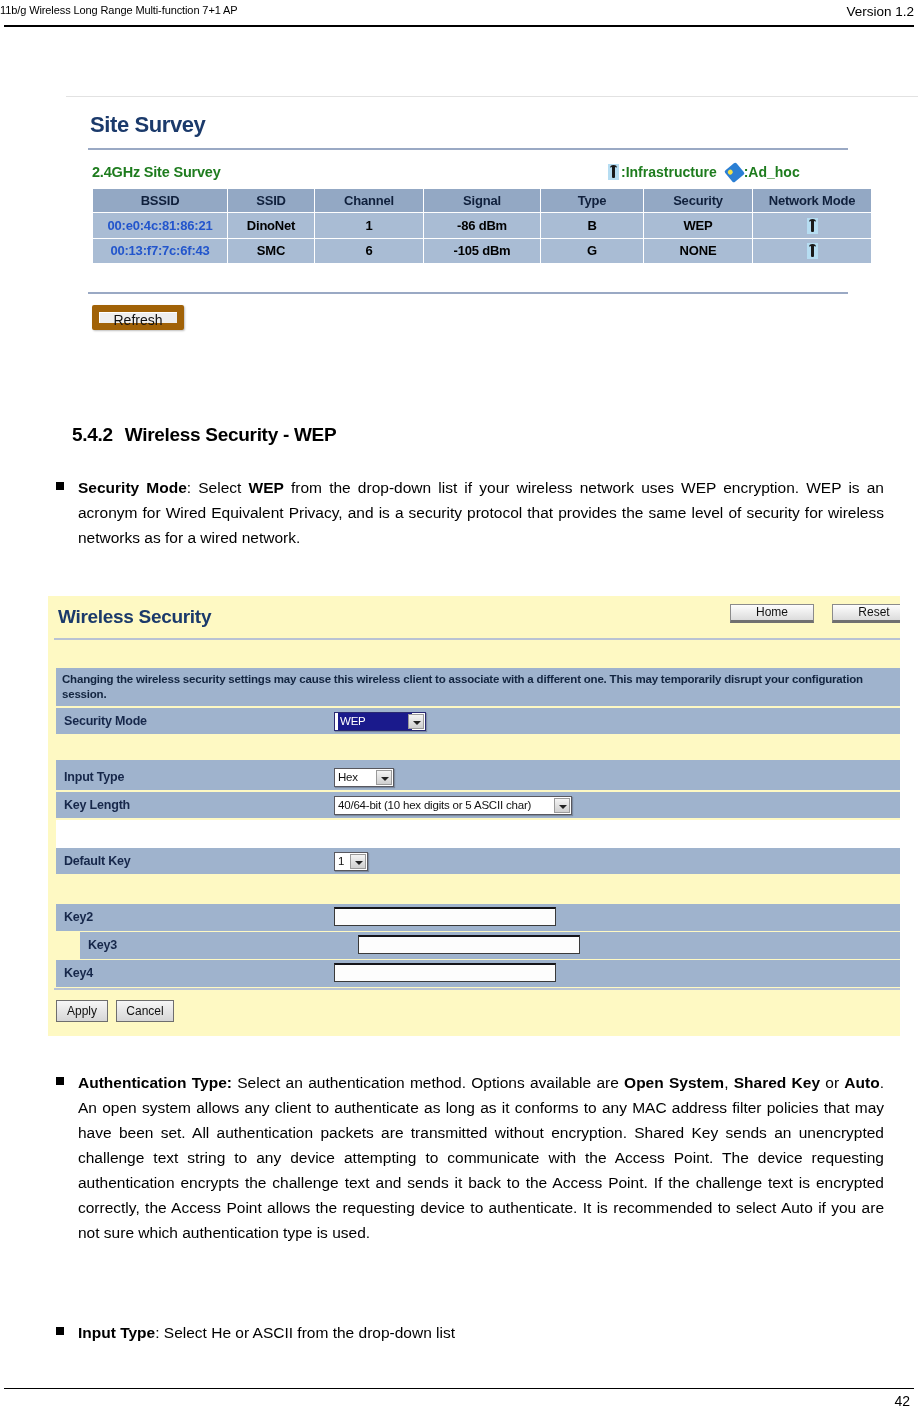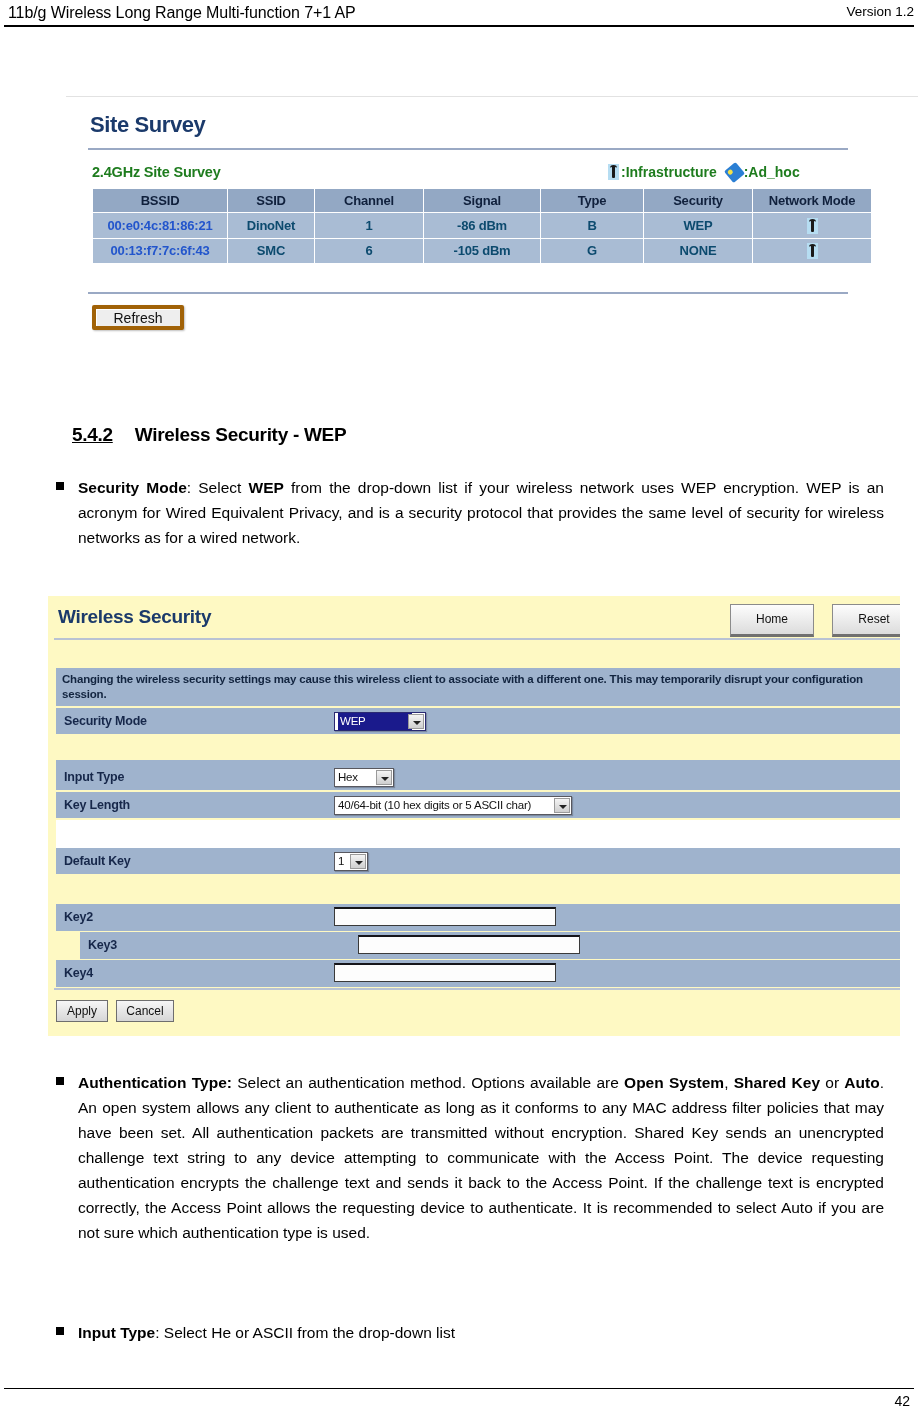--- a/index.html
+++ b/index.html
@@ -18,22 +18,22 @@
 
   
   .page-header {
     position: absolute;
     left: 0; top: 0;
     width: 918px;
     height: 30px;
   }
   .page-header .hdr-left {
     position: absolute;
-    left: 8px; top: 4px;
-    font-size: 16px;
+    left: 0; top: 4px;
+    font-size: 11px;
     letter-spacing: -0.1px;
     white-space: nowrap;
   }
   .page-header .hdr-right {
     position: absolute;
     right: 4px; top: 4px;
     font-size: 13.5px;
     white-space: nowrap;
     text-align: center;
   }
@@ -152,21 +152,21 @@
     padding: 4px 4px;
     text-align: center;
     letter-spacing: -0.2px;
   }
   .ss-table td {
     background: #a9bcd4;
     font-size: 13px;
     font-weight: bold;
     text-align: center;
     padding: 4px 4px;
-    color: #0c4a6e;
+    color: #000000;
     letter-spacing: -0.2px;
   }
   .ss-table td.bssid {
     color: #2255cc;
   }
   .col-bssid  { width: 126px; }
   .col-ssid   { width: 78px; }
   .col-chan   { width: 100px; }
   .col-signal { width: 108px; }
   .col-type   { width: 94px; }
@@ -181,38 +181,38 @@
     background: #9aa9c4;
   }
   .btn-refresh {
     position: absolute;
     left: 26px; top: 209px;
     width: 92px;
     height: 25px;
     font-size: 14px;
     font-family: "Liberation Sans", sans-serif;
     background: #eeeeee;
-    border: 4px solid #a16207;
+    border: 7px solid #a16207;
     border-radius: 2px;
     box-shadow: inset 1px 1px 0 #ffffff, 1px 1px 2px rgba(0,0,0,.25);
     cursor: pointer;
     color: #111;
     padding: 0;
   }
 
   
   .sec-heading {
     position: absolute;
     left: 72px; top: 424px;
     font-size: 19px;
     font-weight: bold;
     letter-spacing: -0.3px;
     white-space: nowrap;
   }
-  .sec-heading .num { margin-right: 22px; text-decoration: underline; }
+  .sec-heading .num { margin-right: 12px; }
 
   
   .bullet-block {
     position: absolute;
     font-size: 15.5px;
     line-height: 25px;
     text-align: justify;
   }
   .bullet-mark {
     position: absolute;
@@ -247,21 +247,21 @@
     left: 10px; top: 10px;
     font-size: 19px;
     font-weight: bold;
     color: #1b3a6b;
     letter-spacing: -0.3px;
   }
   .ws-btn {
     position: absolute;
     top: 8px;
     width: 84px;
-    height: 33px;
+    height: 19px;
     font-size: 12px;
     font-family: "Liberation Sans", sans-serif;
     color: #111;
     background: linear-gradient(#fdfdfd, #dcdcdc);
     border: 1px solid #8b8b8b;
     border-bottom: 3px solid #707070;
     cursor: pointer;
     padding: 0;
     line-height: 15px;
   }

